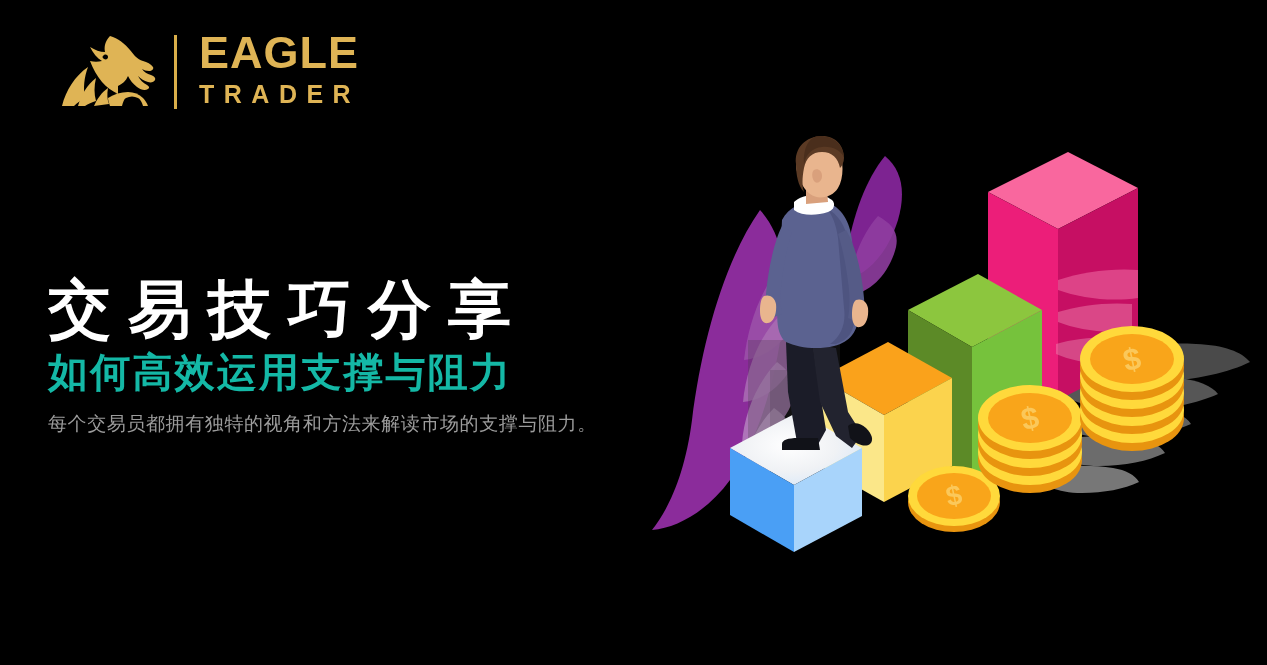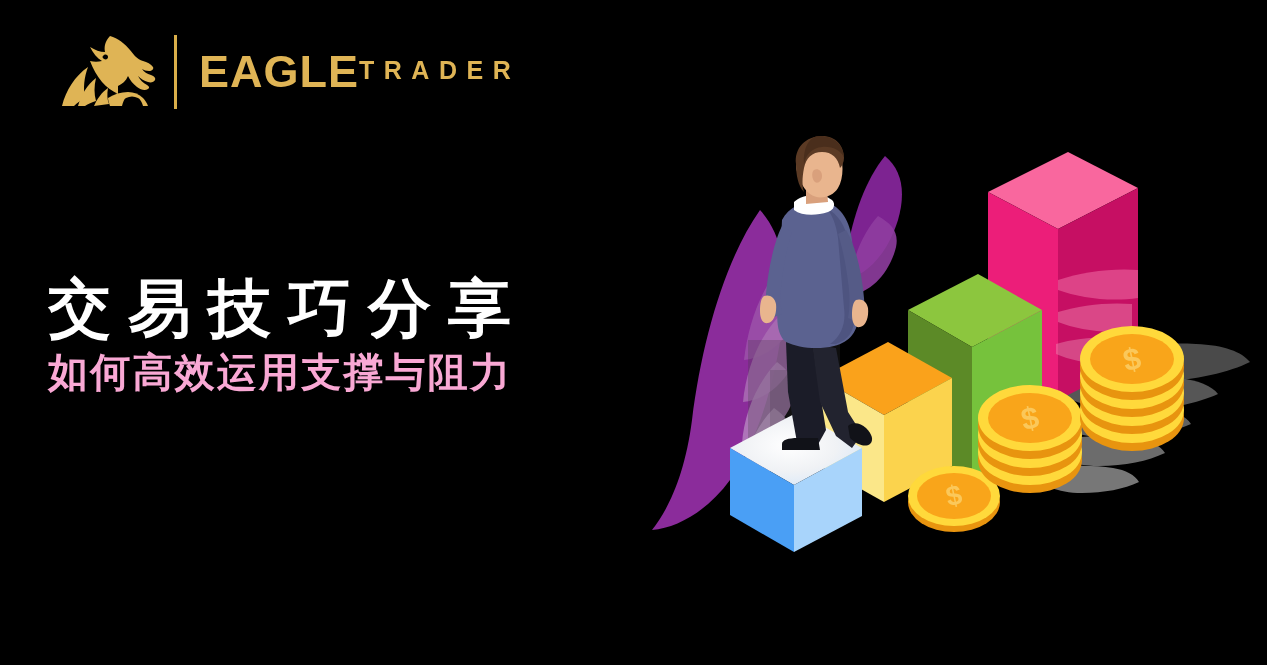--- a/index.html
+++ b/index.html
@@ -19,42 +19,42 @@
   
   #logo-block {
     position:absolute; left:48px; top:28px;
     display:flex; align-items:center; gap:0px;
   }
   #logo-mark { width:118px; height:88px; display:block; }
   #logo-divider {
     width:3px; height:74px; background:#D9AE4A;
     margin:0 22px 0 8px;
   }
-  #logo-words { display:flex; flex-direction:row; }
+  #logo-words { display:flex; flex-direction:column; }
   #logo-eagle {
     color:#DFB455; font-size:45px; font-weight:bold;
     letter-spacing:1px; line-height:0.96;
     font-family:"Liberation Sans","DejaVu Sans",sans-serif;
   }
   #logo-trader {
     color:#DFB455; font-size:25px; font-weight:bold;
     letter-spacing:9.5px; line-height:1.5; margin-top:2px;
     font-family:"Liberation Sans","DejaVu Sans",sans-serif;
   }
 
   
   #text-block { position:absolute; left:48px; top:276px; }
   #headline {
     color:#FFFFFF; font-size:63px; font-weight:bold;
     letter-spacing:17px; line-height:1.06;
     white-space:nowrap;
-    font-family:Liberation Serif, serif;
+    font-family:Liberation Sans, sans-serif;
   }
   #subheadline {
-    color:#f9a8d4; font-size:40px; font-weight:bold;
+    color:#14b8a6; font-size:40px; font-weight:bold;
     letter-spacing:2.2px; line-height:1.18; margin-top:6px;
     white-space:nowrap;
     font-family:"Liberation Sans","DejaVu Sans",sans-serif;
   }
   #description {
     color:#9C9C9C; font-size:19px; font-weight:normal;
     letter-spacing:0.6px; line-height:1.4; margin-top:15px;
     white-space:nowrap;
     font-family:"Liberation Sans","DejaVu Sans",sans-serif;
   }
@@ -94,20 +94,21 @@
     <div id="logo-divider"></div>
     <div id="logo-words">
       <div id="logo-eagle">EAGLE</div>
       <div id="logo-trader">TRADER</div>
     </div>
   </div>
 
   <div id="text-block">
     <div id="headline">交易技巧分享</div>
     <div id="subheadline">如何高效运用支撑与阻力</div>
+    <div id="description">每个交易员都拥有独特的视角和方法来解读市场的支撑与阻力。</div>
   </div>
 
   <div id="illustration">
     <svg viewBox="0 0 625 440">
 
       <g>
         <path d="M130 80 C95 130 72 210 62 290 C55 345 38 380 22 400
                  C48 398 78 380 100 350 C132 305 150 235 155 170
                  C157 135 150 102 130 80 Z" fill="#8B2C9B"></path>
         <path d="M152 135 C130 160 118 195 114 230 C136 228 156 212 166 188

